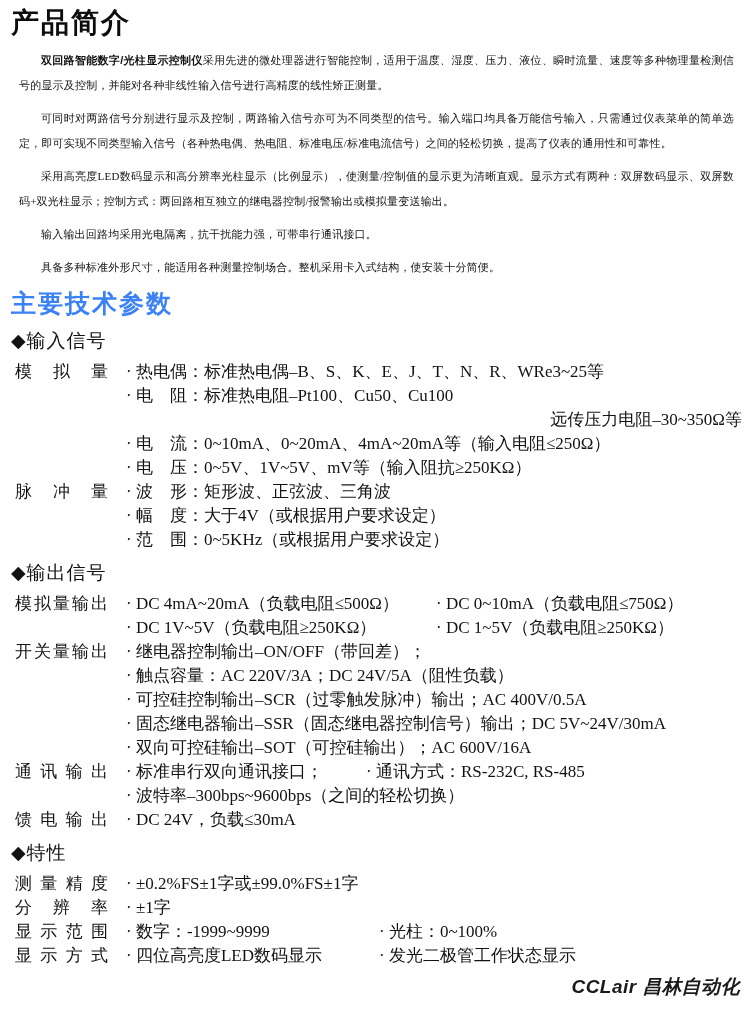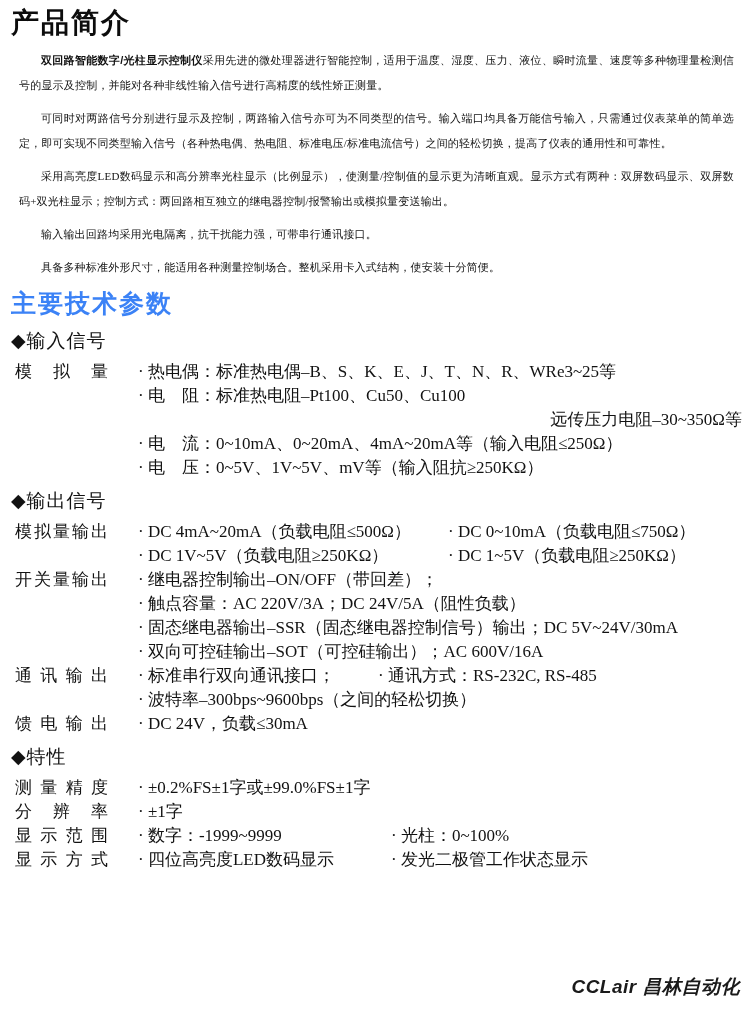--- a/index.html
+++ b/index.html
@@ -34,21 +34,21 @@
   }
 
   
   .spec-title{
     font-weight:400;font-size:19px;line-height:22px;
     letter-spacing:1px;margin:10px 0 8px 0;
   }
   .s0 .spec-title{margin-top:12px;}
   .spec-row{display:flex;align-items:flex-start;}
   .spec-label{
-    flex:0 0 93px;margin-left:4px;margin-right:30px;
+    flex:0 0 93px;margin-left:4px;margin-right:18px;
     font-size:17px;line-height:24px;
     text-align:justify;text-align-last:justify;
   }
   .spec-content{flex:1;min-width:0;}
   .spec-line{font-size:17px;line-height:24px;white-space:nowrap;}
   .cell{display:inline-block;white-space:nowrap;vertical-align:top;}
   .cell::before{content:"·\00A0";}
   .spec-line.cont{padding-left:74px;text-align:right;}
   .spec-line.cont .cell::before{content:"";}
 
@@ -89,35 +89,44 @@
         <div class="spec-row r0">
           <div class="spec-label">模拟量</div>
           <div class="spec-content">
             <div class="spec-line l0"><span class="cell c0">热电偶：标准热电偶–B、S、K、E、J、T、N、R、WRe3~25等</span></div>
             <div class="spec-line l1"><span class="cell c0">电　阻：标准热电阻–Pt100、Cu50、Cu100</span></div>
             <div class="spec-line l2 cont"><span class="cell c0">远传压力电阻–30~350Ω等</span></div>
             <div class="spec-line l3"><span class="cell c0">电　流：0~10mA、0~20mA、4mA~20mA等（输入电阻≤250Ω）</span></div>
             <div class="spec-line l4"><span class="cell c0">电　压：0~5V、1V~5V、mV等（输入阻抗≥250KΩ）</span></div>
           </div>
         </div>
+        <div class="spec-row r1">
+          <div class="spec-label">脉冲量</div>
+          <div class="spec-content">
+            <div class="spec-line l0"><span class="cell c0">波　形：矩形波、正弦波、三角波</span></div>
+            <div class="spec-line l1"><span class="cell c0">幅　度：大于4V（或根据用户要求设定）</span></div>
+            <div class="spec-line l2"><span class="cell c0">范　围：0~5KHz（或根据用户要求设定）</span></div>
+          </div>
+        </div>
       </section>
       <section class="spec-section s1">
         <h3 class="spec-title">◆输出信号</h3>
         <div class="spec-row r0">
           <div class="spec-label">模拟量输出</div>
           <div class="spec-content">
             <div class="spec-line l0"><span class="cell c0">DC 4mA~20mA（负载电阻≤500Ω）</span><span class="cell c1">DC 0~10mA（负载电阻≤750Ω）</span></div>
             <div class="spec-line l1"><span class="cell c0">DC 1V~5V（负载电阻≥250KΩ）</span><span class="cell c1">DC 1~5V（负载电阻≥250KΩ）</span></div>
           </div>
         </div>
         <div class="spec-row r1">
           <div class="spec-label">开关量输出</div>
           <div class="spec-content">
             <div class="spec-line l0"><span class="cell c0">继电器控制输出–ON/OFF（带回差）；</span></div>
             <div class="spec-line l1"><span class="cell c0">触点容量：AC 220V/3A；DC 24V/5A（阻性负载）</span></div>
+            <div class="spec-line l2"><span class="cell c0">可控硅控制输出–SCR（过零触发脉冲）输出；AC 400V/0.5A</span></div>
             <div class="spec-line l3"><span class="cell c0">固态继电器输出–SSR（固态继电器控制信号）输出；DC 5V~24V/30mA</span></div>
             <div class="spec-line l4"><span class="cell c0">双向可控硅输出–SOT（可控硅输出）；AC 600V/16A</span></div>
           </div>
         </div>
         <div class="spec-row r2">
           <div class="spec-label">通讯输出</div>
           <div class="spec-content">
             <div class="spec-line l0"><span class="cell c0">标准串行双向通讯接口；</span><span class="cell c1">通讯方式：RS-232C, RS-485</span></div>
             <div class="spec-line l1"><span class="cell c0">波特率–300bps~9600bps（之间的轻松切换）</span></div>
           </div>

